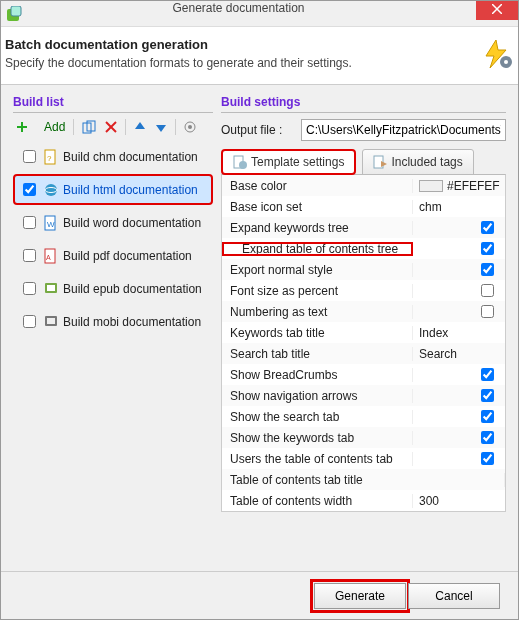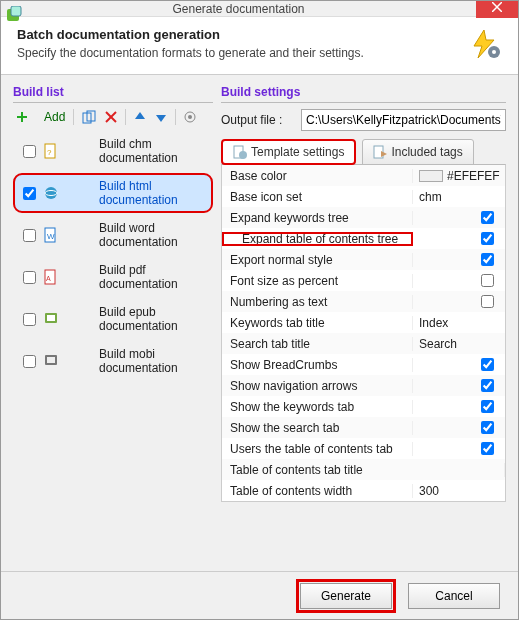--- a/index.html
+++ b/index.html
@@ -9,36 +9,36 @@
     font-size: 12px;
     background: #f0f0f0;
     width: 519px;
     height: 620px;
     overflow: hidden;
     border: 1px solid #999;
     position: relative;
   }
   .titlebar {
     background: #f0f0f0;
-    height: 16px;
+    height: 26px;
     display: flex;
-    align-items: center;
+    align-items: flex-start;
     position: relative;
     border-bottom: 1px solid #ddd;
   }
   .titlebar-title { flex: 1; text-align: center; color: #444; font-size: 12px; }
   .titlebar-icon { position:absolute; left:6px; top:5px; width:16px; height:16px; }
   .close-btn {
     width: 42px; height: 22px; background: #e04040; color: #fff;
     display:flex; align-items:center; justify-content:center;
     margin-right:0; margin-top:-3px;
     font-size:14px;
   }
   .header {
-    padding: 10px 16px 14px;
+    padding: 10px 4px 14px;
     background: #fff;
     display:flex; align-items:flex-end;
     border-bottom: 1px solid #ccc;
   }
   .header-text { flex:1; }
   .header h2 { margin:0 0 4px 0; font-size: 13px; font-weight:bold; color:#222; }
   .header p { margin:0; color:#444; }
   .header-icon { width:32px; height:32px; margin-left:8px; }
   .columns { display:flex; padding: 8px 12px 64px; height: calc(100% - 28px - 60px); }
   .col-left { width: 200px; margin-right: 8px; }
@@ -51,24 +51,24 @@
   .add-text { color:#060; margin-left:16px; }
   .build-item {
     display:flex; align-items:center; gap:4px;
     padding: 4px 4px;
     border: 2px solid transparent;
     margin-bottom: 2px;
   }
   .build-item.selected {
     border: 2px solid #e00000;
     background: #cfe6ff;
-    border-radius: 9px;
+    border-radius: 4px;
   }
   .build-item.selected .item-label { color: #0050c8; }
-  .item-label { color:#222;margin-left:36px; }
+  .item-label { color:#222; }
   .chk { width:13px; height:13px; }
   .row { display:flex; align-items:center; margin-bottom: 8px; gap:6px; }
   .row-label { color:#222; min-width: 74px; }
   .output-input {
     flex:1; height:22px; border:1px solid #aaa; background:#fff;
     padding: 1px 4px; font-size:12px; font-family:inherit;
     white-space:nowrap; overflow:hidden;
   }
   .link { color:#1a5cc8; text-decoration:none; }
   .hide-cust { display:inline-flex; align-items:center; gap:4px; }
@@ -90,21 +90,21 @@
   .srow { display:flex; align-items:center; height:21px; font-size:12px; }
   .srow:nth-child(odd){ background:#fafafa; }
   .scell-l { flex:1; padding-left:8px; color:#222; border-right:1px solid #eee; }
   .scell-r { width:92px; display:flex; align-items:center; justify-content:flex-start; padding-left:6px; color:#222; }
   .scell-r.center { justify-content:flex-end; padding-right:8px; }
   .highlight-row .scell-l { outline: 2px solid #e00000; outline-offset:-2px;padding-left:20px; }
   .swatch { width:24px; height:12px; border:1px solid #aaa; background:#efefef; margin-right:4px; }
   .footer {
     position:absolute; left:0; right:0; bottom:0; height:48px;
     border-top:1px solid #ccc; background:#f0f0f0;
-    display:flex; align-items:center; justify-content:flex-end; padding-right:18px; gap:16px;
+    display:flex; align-items:center; justify-content:flex-end; padding-right:18px; gap:2px;
   }
   .btn {
     min-width:92px; height:26px; border:1px solid #999; background:linear-gradient(#fdfdfd,#e6e6e6);
     display:inline-flex; align-items:center; justify-content:center; font-family:inherit; font-size:12px;
   }
   .btn.primary { outline:3px solid #e00000; outline-offset:1px; }
   svg { display:block; }
 </style>
 </head>
 <body>
@@ -338,27 +338,27 @@
             <input type="checkbox" class="chk" checked="" style="">
           </div>
         </div>
         <div class="srow">
           <div class="scell-l">Show navigation arrows</div>
           <div class="scell-r center">
             <input type="checkbox" class="chk" checked="" style="">
           </div>
         </div>
         <div class="srow">
+          <div class="scell-l">Show the search tab</div>
+          <div class="scell-r center">
+            <input type="checkbox" class="chk" checked="" style="">
+          </div>
+        </div>
+        <div class="srow">
           <div class="scell-l">Show the keywords tab</div>
-          <div class="scell-r center">
-            <input type="checkbox" class="chk" checked="" style="">
-          </div>
-        </div>
-        <div class="srow">
-          <div class="scell-l">Show the search tab</div>
           <div class="scell-r center">
             <input type="checkbox" class="chk" checked="" style="">
           </div>
         </div>
         <div class="srow">
           <div class="scell-l">Users the table of contents tab</div>
           <div class="scell-r center">
             <input type="checkbox" class="chk" checked="" style="">
           </div>
         </div>

